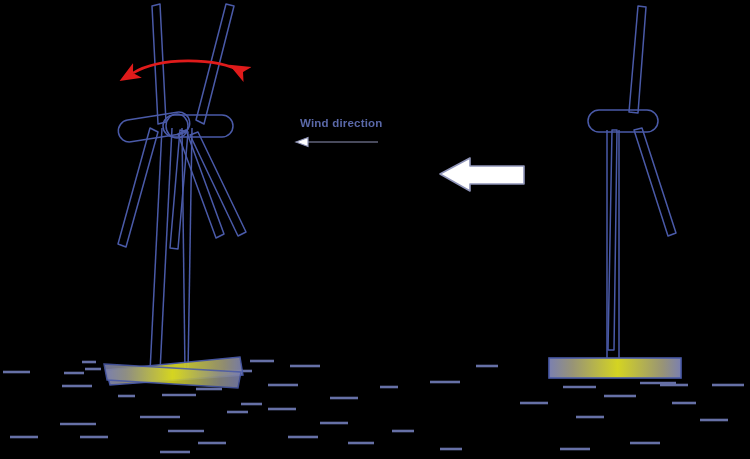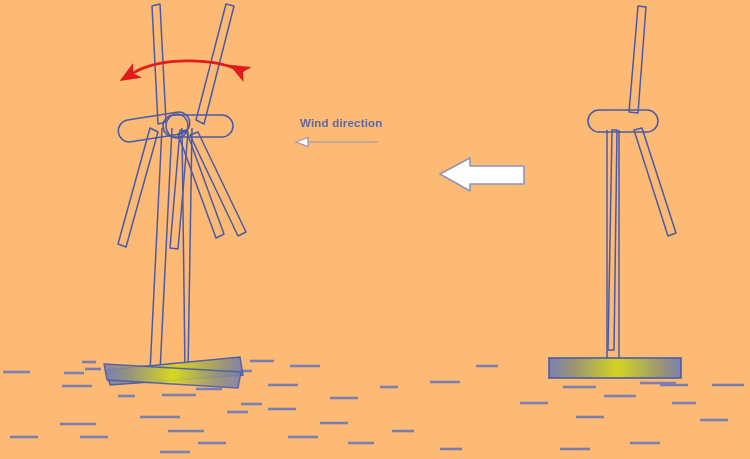--- a/index.html
+++ b/index.html
@@ -2,21 +2,21 @@
 <html><head>
 <meta charset="utf-8">
 <title>Offshore Wind Turbine Motion Diagram</title>
 <style>
   html,body{margin:0;padding:0;background:#ffffff;}
   body{
     font-family:"Liberation Sans", sans-serif;
     width:750px;height:459px;
     overflow:hidden;position:relative;
   }
-  #stage{position:relative;width:750px;height:459px;background:#fdba74;}
+  #stage{position:relative;width:750px;height:459px;background:#000000;}
   #scene{position:absolute;left:0;top:0;width:750px;height:459px;}
   .wind-label{
     position:absolute;
     left:300px;top:117px;
     font-size:11.5px;
     font-weight:bold;
     color:#5a68a8;
     letter-spacing:.2px;
     white-space:nowrap;
     user-select:none;

